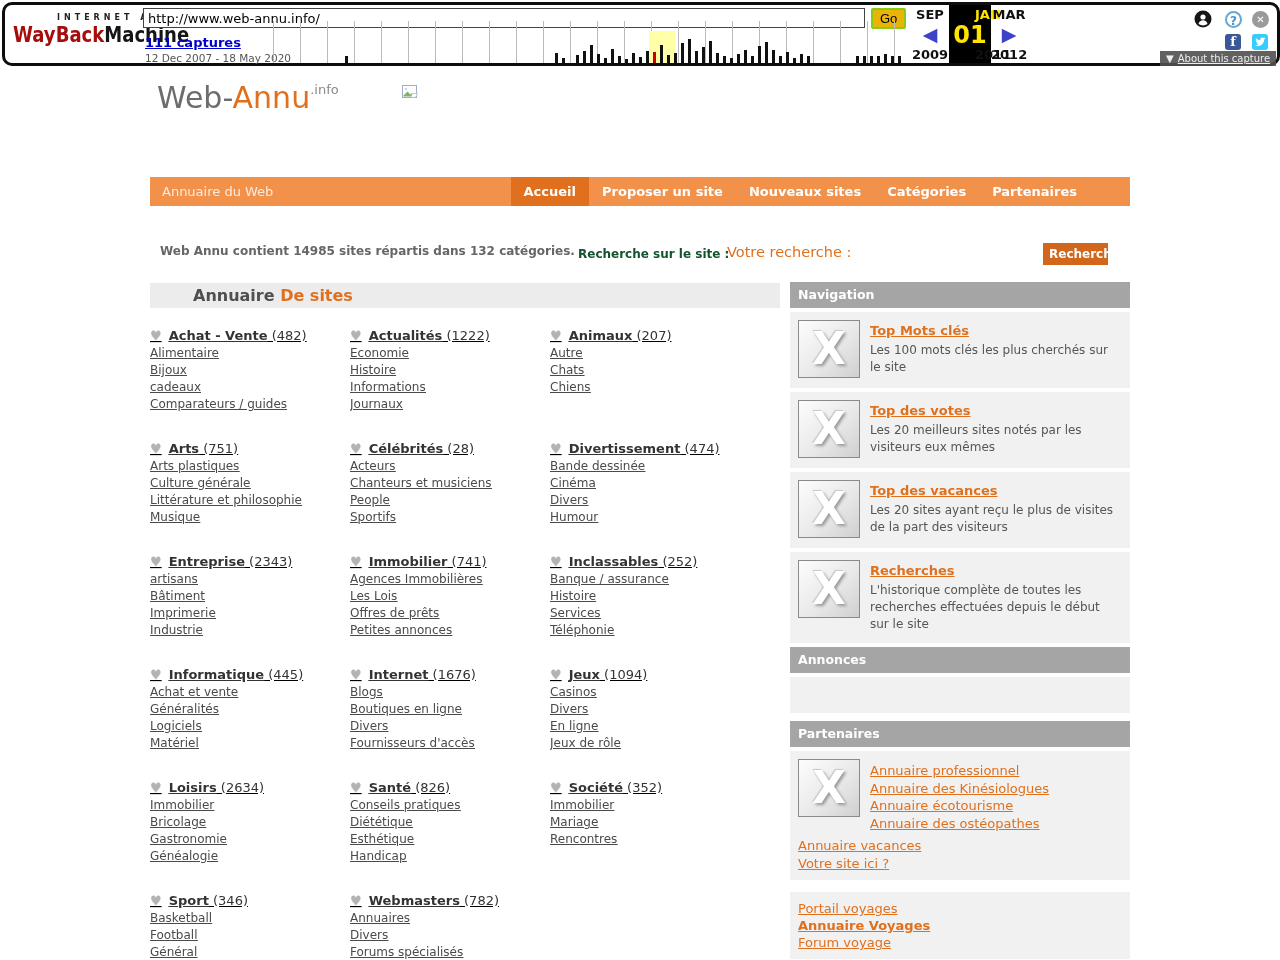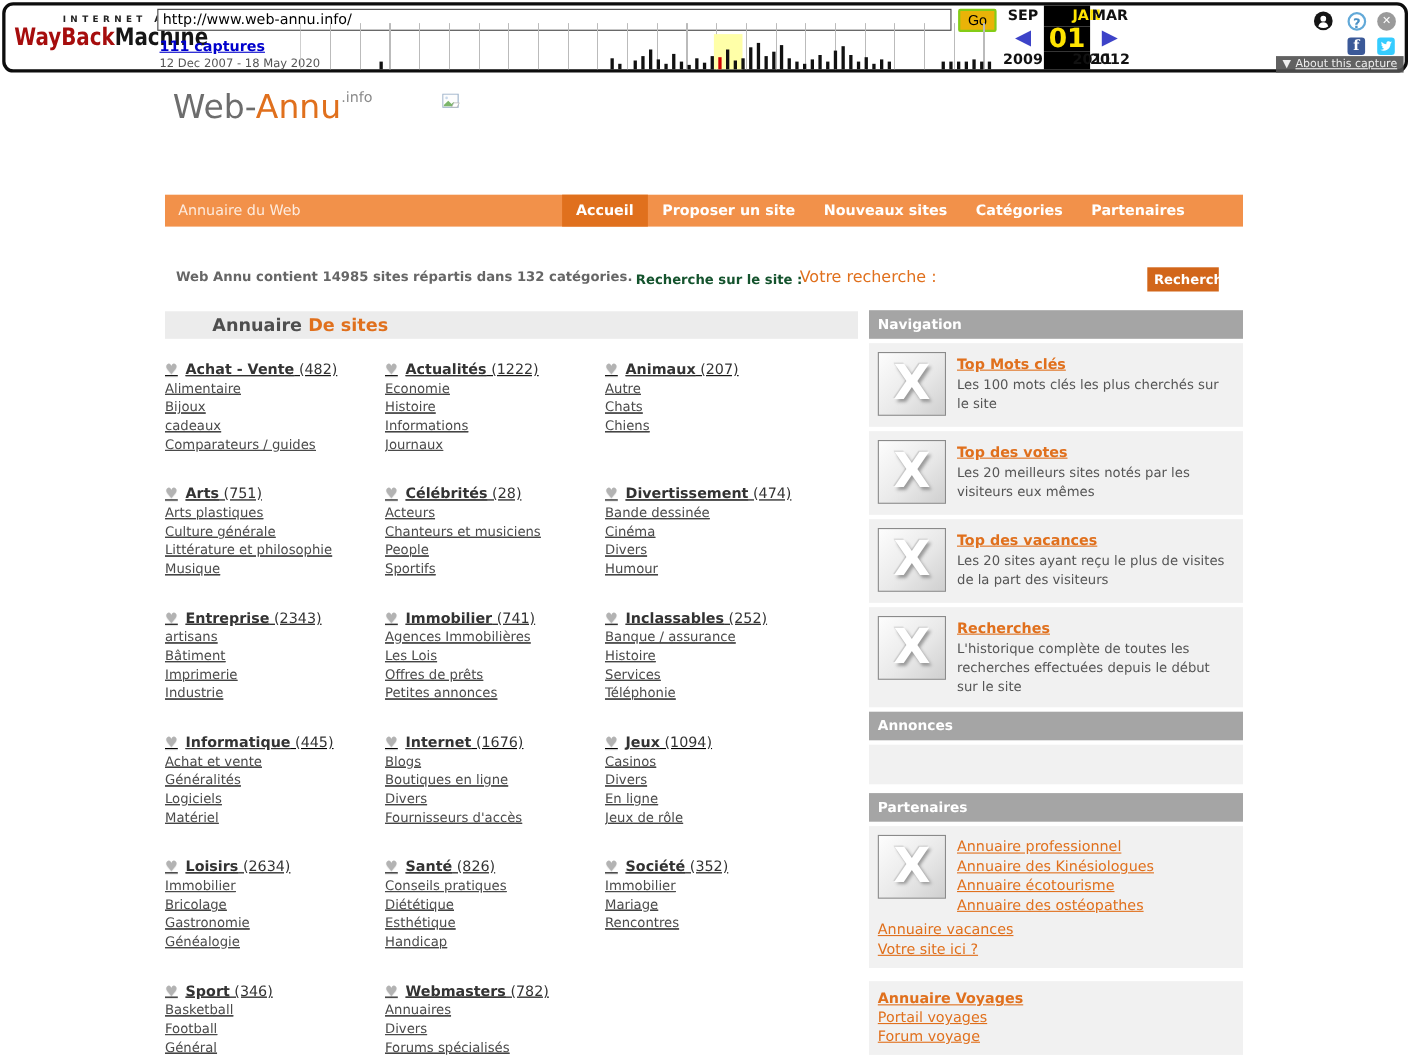--- a/index.html
+++ b/index.html
@@ -503,20 +503,20 @@
             <a>Annuaire des ostéopathes</a>
           </div>
       </div>
       <div id="partner-links2">
           <a class="pt2">Annuaire vacances</a>
           <a class="pt2">Votre site ici ?</a>
         </div>
     </div>
     <div id="others-box">
       <div id="others-links">
+          <a class="other-link">Portail voyages</a>
           <a class="other-link bold">Annuaire Voyages</a>
-          <a class="other-link">Portail voyages</a>
           <a class="other-link">Forum voyage</a>
         </div>
     </div>
   </div>
 
 </div>
 
 </body></html>

